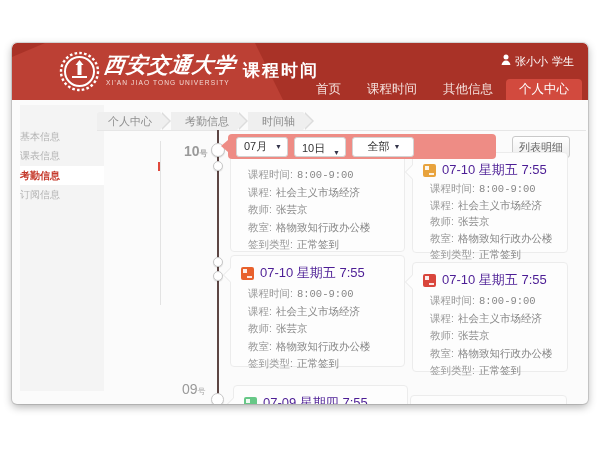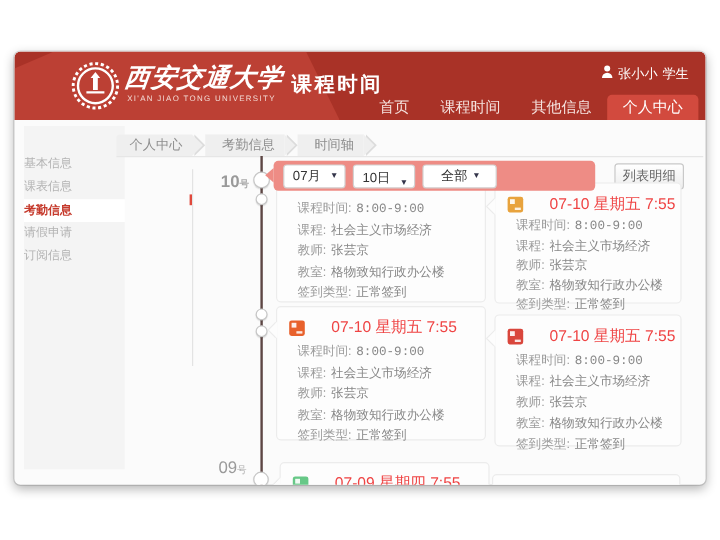--- a/index.html
+++ b/index.html
@@ -59,21 +59,21 @@
       align-items:center;justify-content:space-between;padding:0 5px 0 7px;font-size:11px;color:#333;cursor:pointer;white-space:nowrap;}
   .dd .caret{font-size:7px;color:#33344a;margin-left:4px;}
   .dd1{width:70px;} .dd2{width:52px;} .dd3{width:52px;align-items:flex-end;} .dd4{width:62px;justify-content:center;}
   .listbtn{position:absolute;left:500px;top:93px;width:58px;height:22px;background:linear-gradient(#ffffff,#ededed);
       border:1px solid #c9c9c9;border-radius:3px;font-size:11px;color:#666;text-align:center;line-height:20px;cursor:pointer;}
 
   
   .card{position:absolute;background:#fdfdfd;border:1px solid #ececec;border-radius:4px;}
   .card-arrow{position:absolute;left:-7px;top:12px;width:0;height:0;border:7px solid transparent;
       border-left:0;border-right:7px solid #fdfdfd;filter:drop-shadow(-1px 0 0 #e6e6e6);}
-  .card-head{display:flex;align-items:center;gap:22px;padding:8px 10px 0 10px;font-size:13px;color:#ef4444;white-space:nowrap;}
+  .card-head{display:flex;align-items:center;gap:6px;padding:8px 10px 0 10px;font-size:13px;color:#4c1d95;white-space:nowrap;}
   .stamp{position:relative;width:13px;height:13px;border-radius:2px;flex:0 0 13px;}
   .stamp::before{content:'';position:absolute;left:2px;top:2px;width:4px;height:4px;background:#fff;opacity:.9;}
   .stamp::after{content:'';position:absolute;right:2px;bottom:2px;width:5px;height:2px;background:#fff;opacity:.85;}
   .card-lines{padding:5px 8px 8px 17px;}
   .cline{font-size:10.5px;line-height:16.6px;white-space:nowrap;}
   .cline .lb{color:#9b9b9b;}
   .cline .vl{color:#878787;margin-left:4px;font-family:Liberation Mono, monospace;}
 </style>
 </head>
 <body>
@@ -114,21 +114,20 @@
         <div class="nav-item">其他信息</div>
         <div class="nav-item active">个人中心</div>
       </div>
     </div>
 
     <div class="sidebar">
       <div class="side-pad"></div>
       <div class="side-item">基本信息</div>
       <div class="side-item">课表信息</div>
       <div class="side-item active">考勤信息</div>
-      <div class="side-item">请假申请</div>
       <div class="side-item">订阅信息</div>
     </div>
 
     <div class="crumbbar">
       <div class="crumb">个人中心</div>
       <div class="crumb">考勤信息</div>
       <div class="crumb">时间轴</div>
     </div>
 
     <div class="axis-sep"></div>

